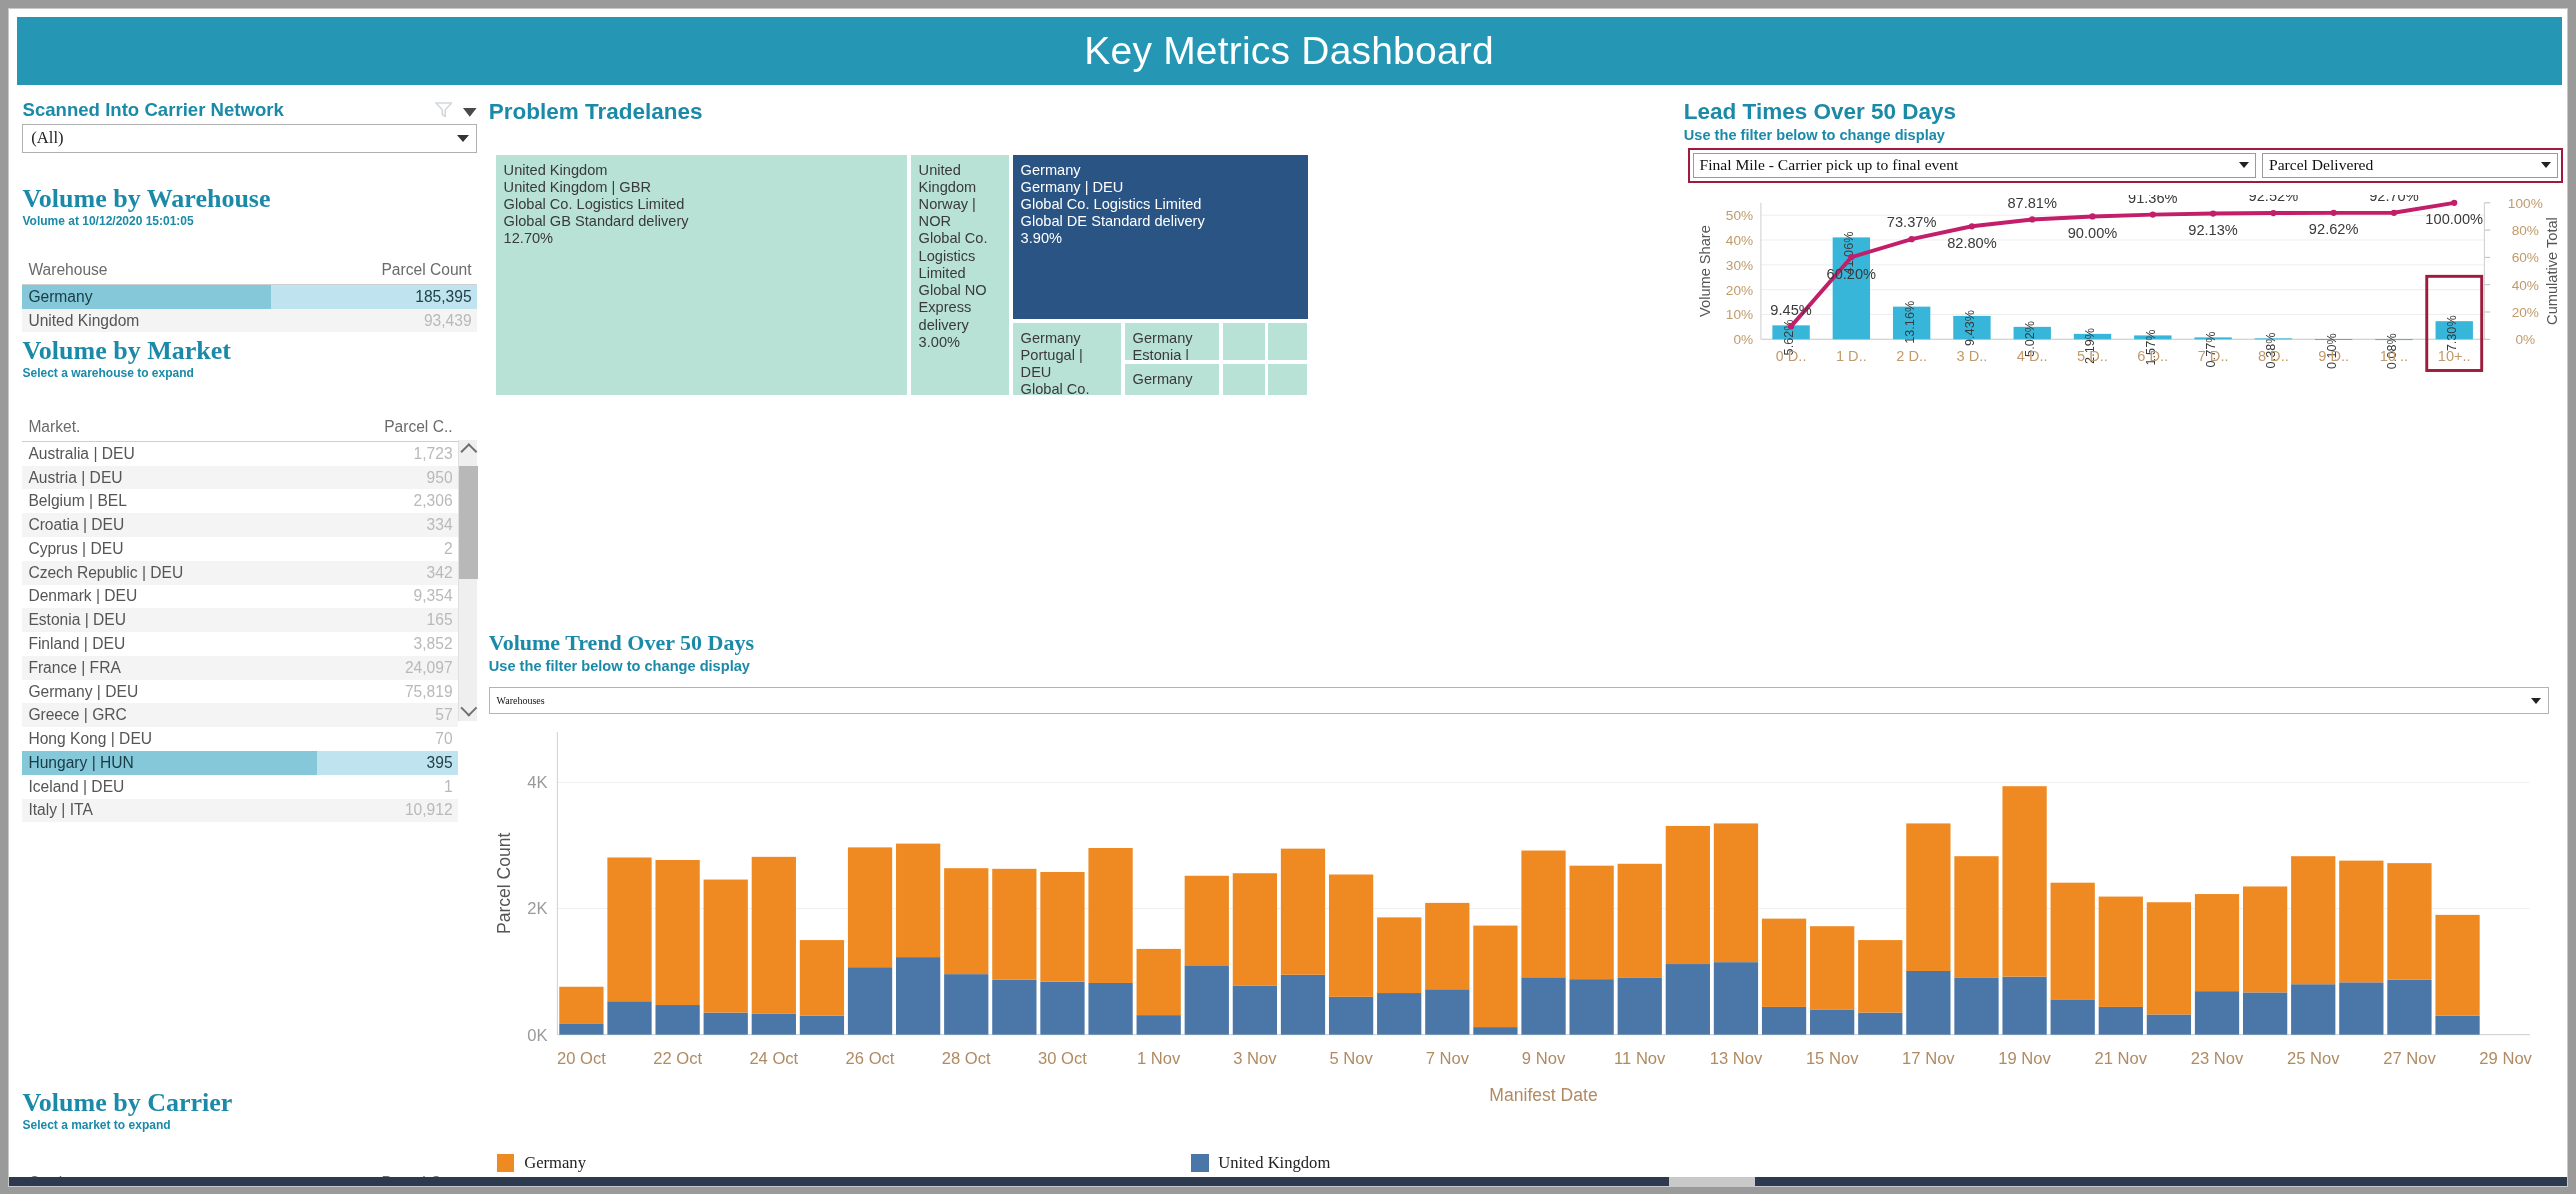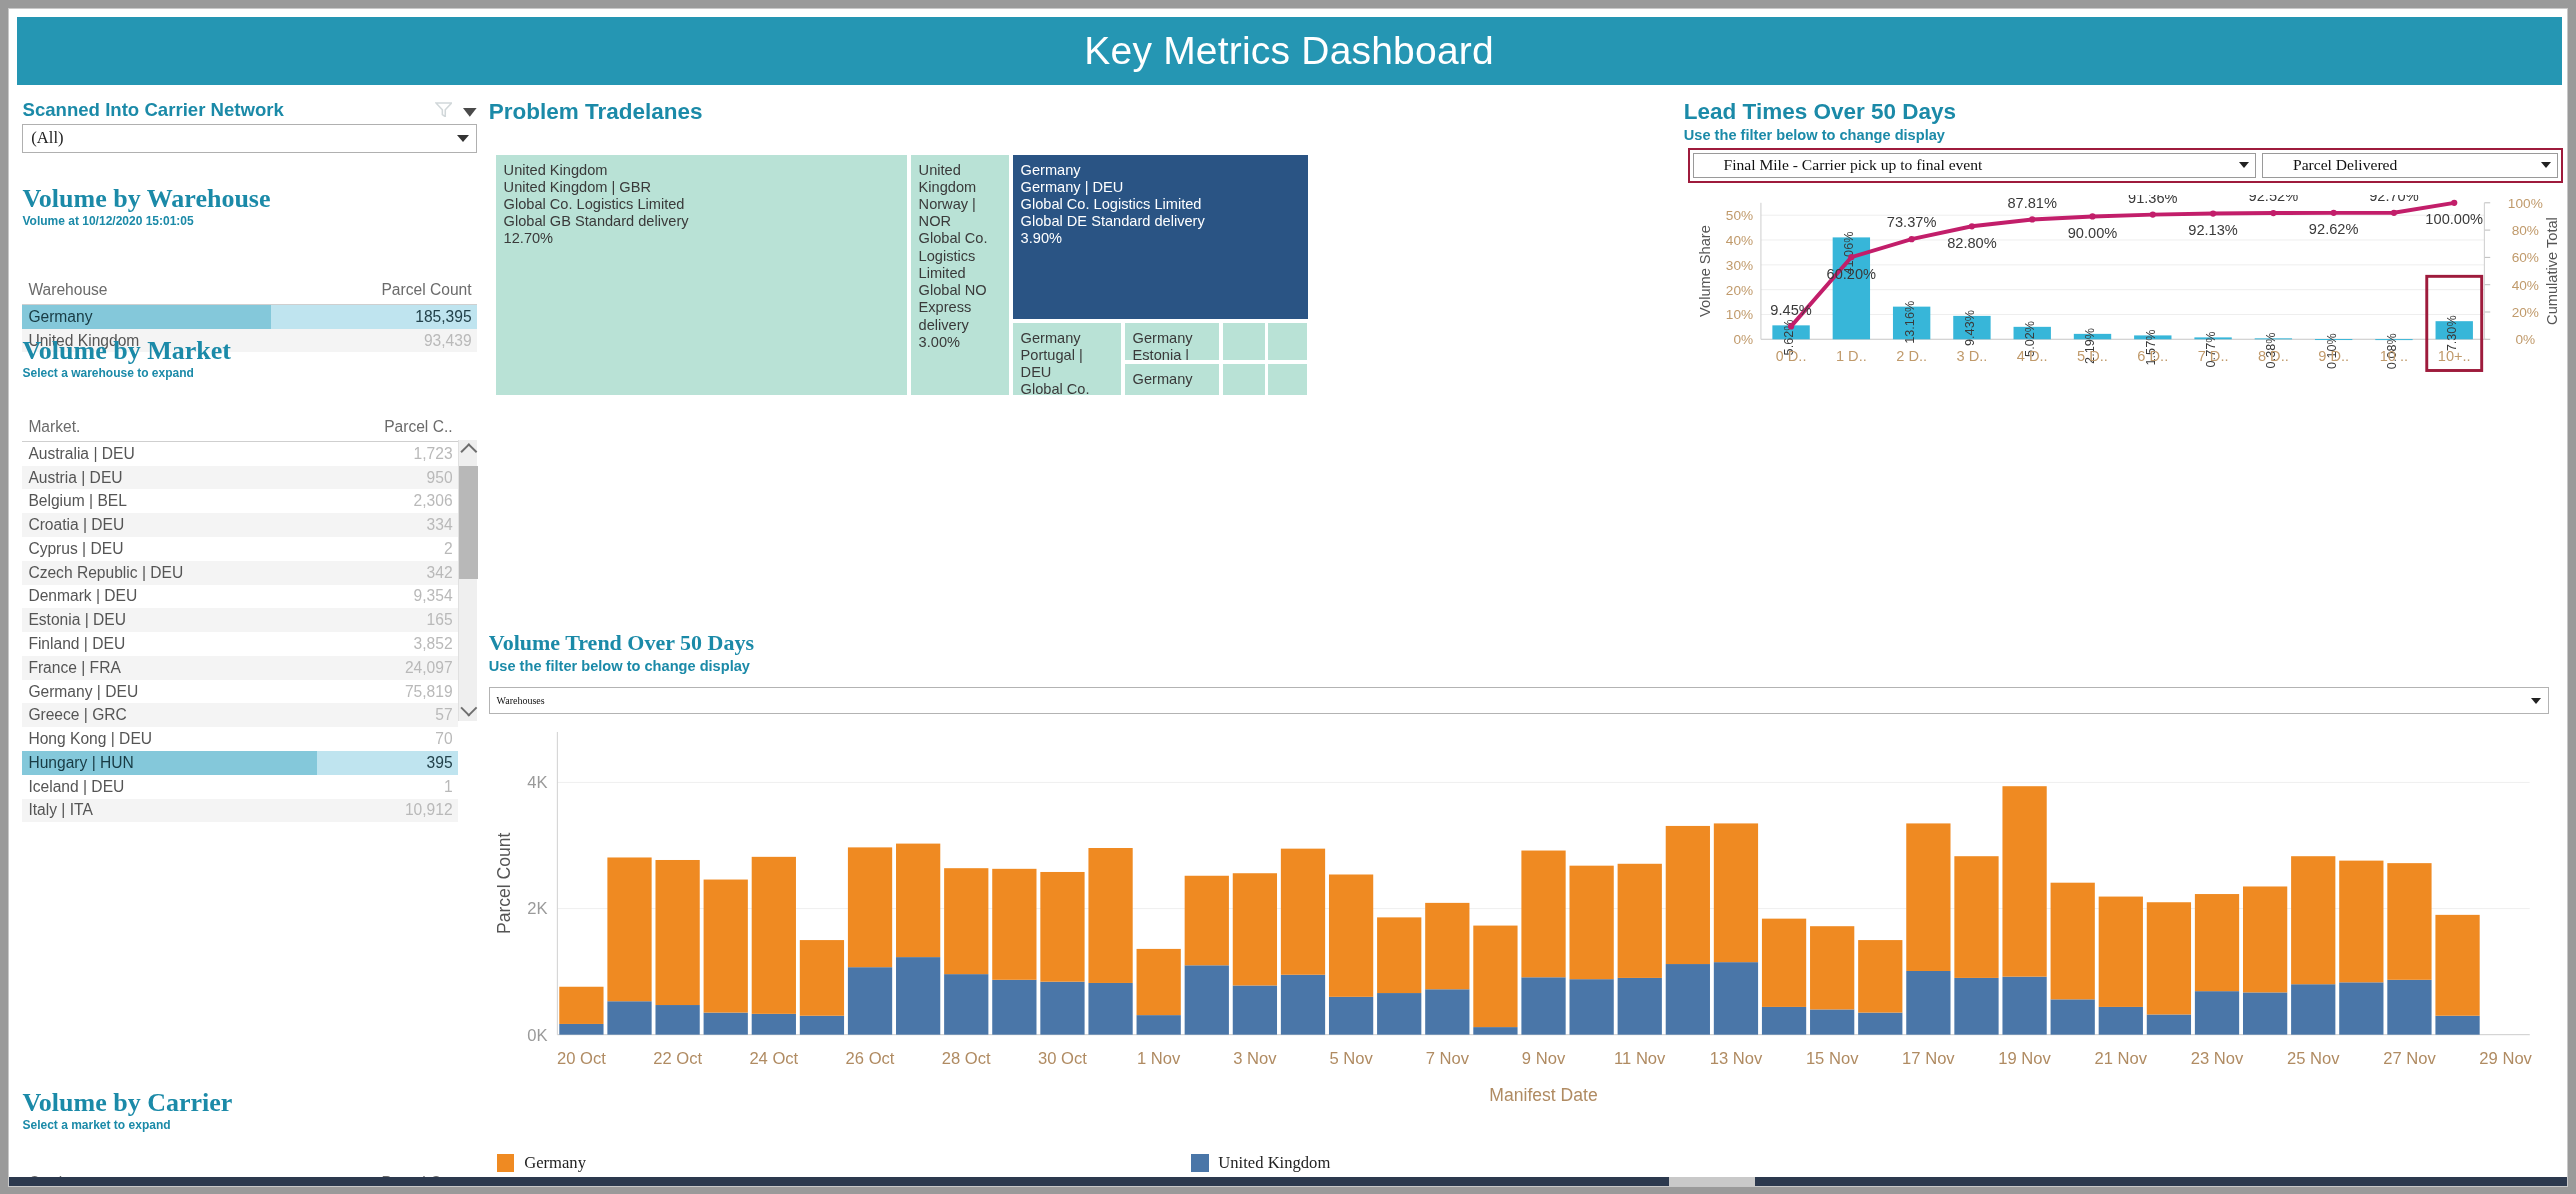--- a/index.html
+++ b/index.html
@@ -82,21 +82,21 @@
     white-space: nowrap; overflow: hidden;
   }
   .tbl td.num { text-align: right; color: #b9b9b9; }
   .tbl tr.alt td { background: #f4f4f4; }
   .tbl tr.sel td { background: #bfe4ef; color: #30535c; }
   .tbl tr.sel td.lbl { background: #84c8da; color: #183b44; }
   .tbl tr.sel td.num { color: #23424b; }
 
   
   #wh-block { position: absolute; left: 5.9px; top: 94px; width: 455px; }
-  #wh-table-wrap { margin-top: 50px; }
+  #wh-table-wrap { margin-top: 30px; }
 
   
   #mk-block { position: absolute; left: 5.9px; top: 246px; width: 455px; }
   #mk-table-wrap { margin-top: 35px; position: relative; }
   .scroll-rail {
     position: absolute; right: 0; top: 25.4px; width: 19.5px; height: 281px;
     background: #efefef; border-left: 1px solid #e0e0e0;
   }
   .scroll-thumb {
     position: absolute; left: 0; top: 25.4px; width: 19.5px; height: 113px;
@@ -141,21 +141,21 @@
     width: 875px; height: 35px;
     border: 2.9px solid #9e1b3c;
     display: flex; align-items: center; gap: 5.9px; padding: 2.9px;
     background: #fff;
   }
   .lt-dd {
     height: 25.4px; border: 1px solid #9a9a9a; background: #fff;
     display: flex; align-items: center; padding: 0 5.9px;
     font-family: "Liberation Serif", serif; font-size: 15.6px; color: #111;
   }
-  .lt-dd .v { flex: 1; white-space: nowrap; overflow: hidden; margin-left: 24px; }
+  .lt-dd .v { flex: 1; white-space: nowrap; overflow: hidden; }
   .dd1 { flex: 1.95; }
   .dd2 { flex: 1; }
   .dd-caret {
     width: 0; height: 0; margin-left: 5.9px;
     border-left: 5.9px solid transparent; border-right: 5.9px solid transparent;
     border-top: 6.8px solid #222;
   }
 
   .lt-chart {
     position: absolute; left: 1675px; top: 186px;

